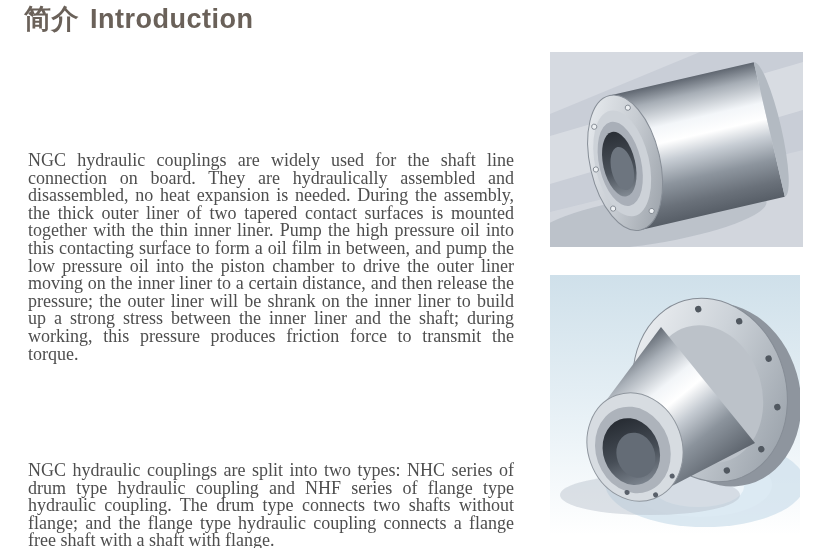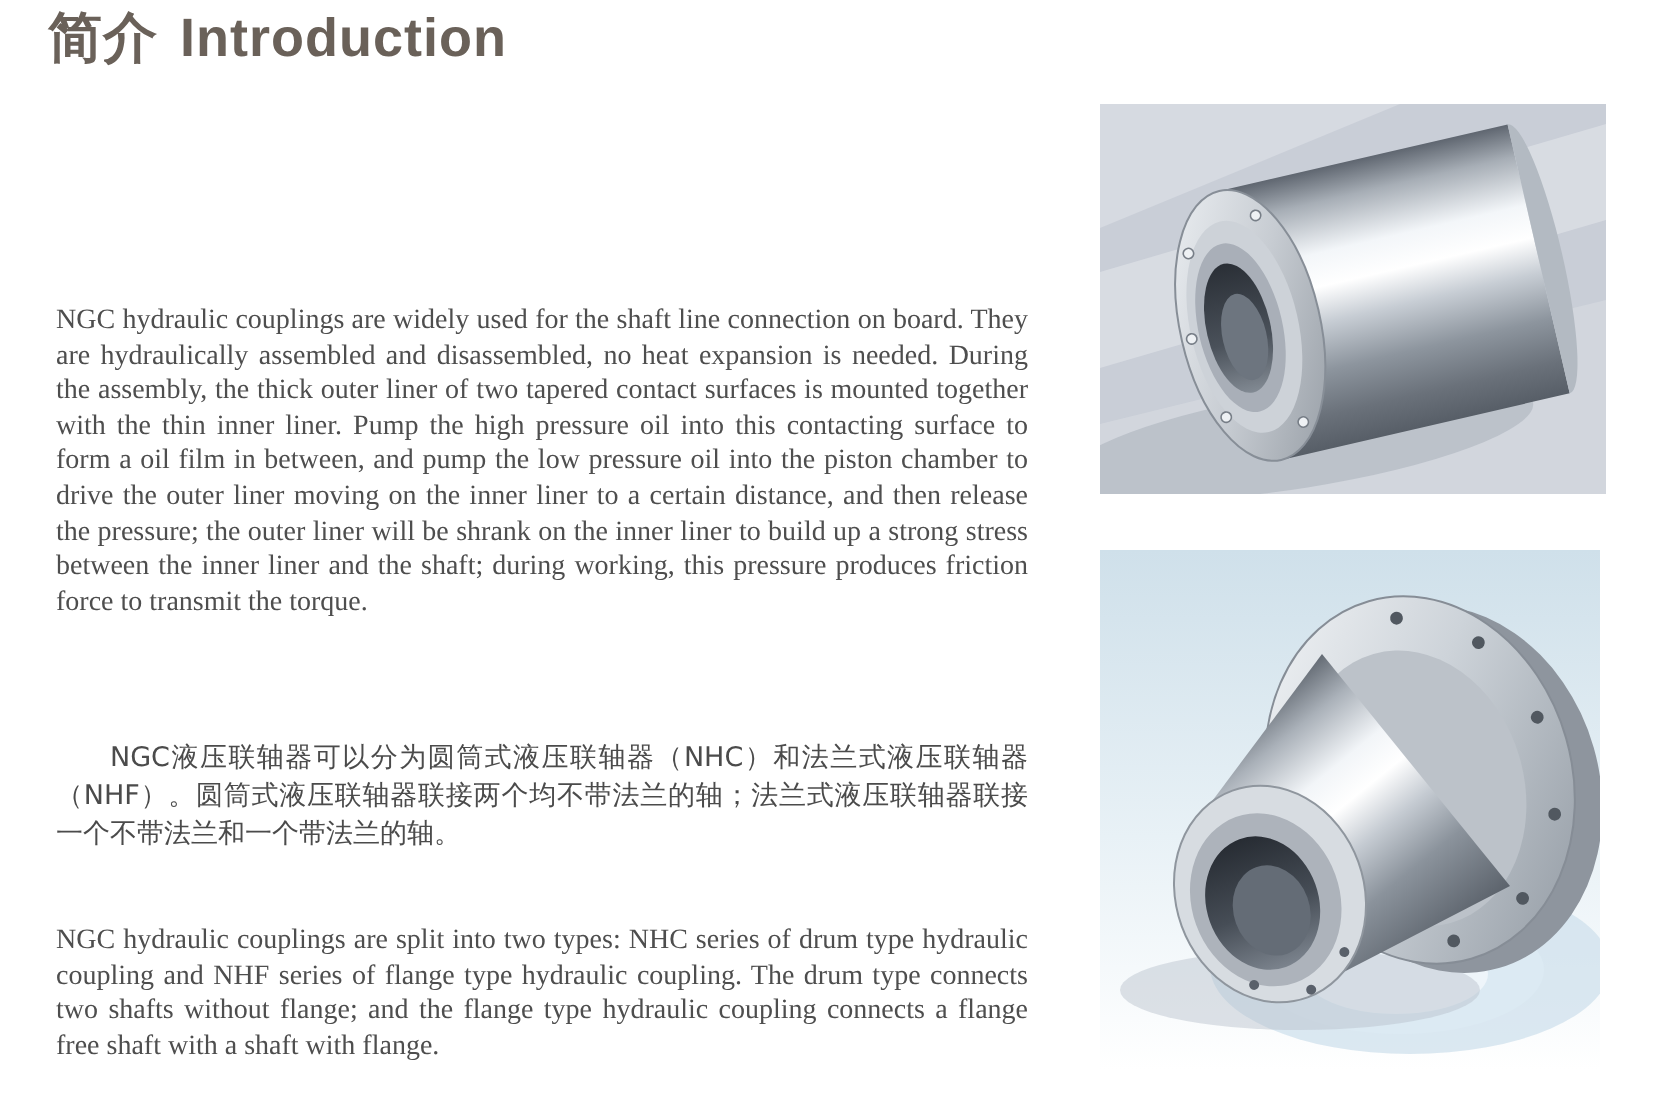--- a/index.html
+++ b/index.html
@@ -14,40 +14,39 @@
   }
   .heading .h-en{margin-left:11px;}
   .para-zh{
     position:absolute;left:28px;width:486px;margin:0;
     font-size:13.5px;line-height:19.2px;color:#4b4b4b;
     text-align:justify;text-indent:2em;
     font-family:"DejaVu Sans","Liberation Sans",sans-serif;
   }
   .para-en{
     position:absolute;left:28px;width:486px;margin:0;
-    font-size:14px;line-height:17.6px;color:#4e4e4e;
+    font-size:18px;line-height:17.6px;color:#4e4e4e;
     text-align:justify;
     font-family:"Liberation Serif","DejaVu Serif",serif;
   }
   figure{position:absolute;margin:0;padding:0;line-height:0;}
 </style>
 </head>
 <body>
 
 <div class="page">
 
   <h1 class="heading" style="top:2px;">
     <span class="h-zh">简介</span><span class="h-en">Introduction</span>
   </h1>
 
 
   <p class="para-en" style="top:152px;">NGC hydraulic couplings are widely used for the shaft line connection on board. They are hydraulically assembled and disassembled, no heat expansion is needed. During the assembly, the thick outer liner of two tapered contact surfaces is mounted together with the thin inner liner. Pump the high pressure oil into this contacting surface to form a oil film in between, and pump the low pressure oil into the piston chamber to drive the outer liner moving on the inner liner to a certain distance, and then release the pressure; the outer liner will be shrank on the inner liner to build up a strong stress between the inner liner and the shaft; during working, this pressure produces friction force to transmit the torque.</p>
 
 
-  <p class="para-zh" style="top:370px;">NGC液压联轴器可以分为圆筒式液压联轴器（NHC）和法兰式液压联轴器（NHF）。圆筒式液压联轴器联接两个均不带法兰的轴；法兰式液压联轴器联接一个不带法兰和一个带法兰的轴。</p>
 
   <p class="para-en" style="top:462px;">NGC hydraulic couplings are split into two types: NHC series of drum type hydraulic coupling and NHF series of flange type hydraulic coupling. The drum type connects two shafts without flange; and the flange type hydraulic coupling connects a flange free shaft with a shaft with flange.</p>
 
   <figure style="left:550px;top:52px;">
     <svg width="253" height="195" viewBox="0 0 253 195">
       <defs>
         <linearGradient id="chrome1" x1="0" y1="0" x2="0" y2="1">
           <stop offset="0" stop-color="#5f6670"></stop>
           <stop offset="0.12" stop-color="#a7aeb6"></stop>
           <stop offset="0.30" stop-color="#f3f6f9"></stop>

